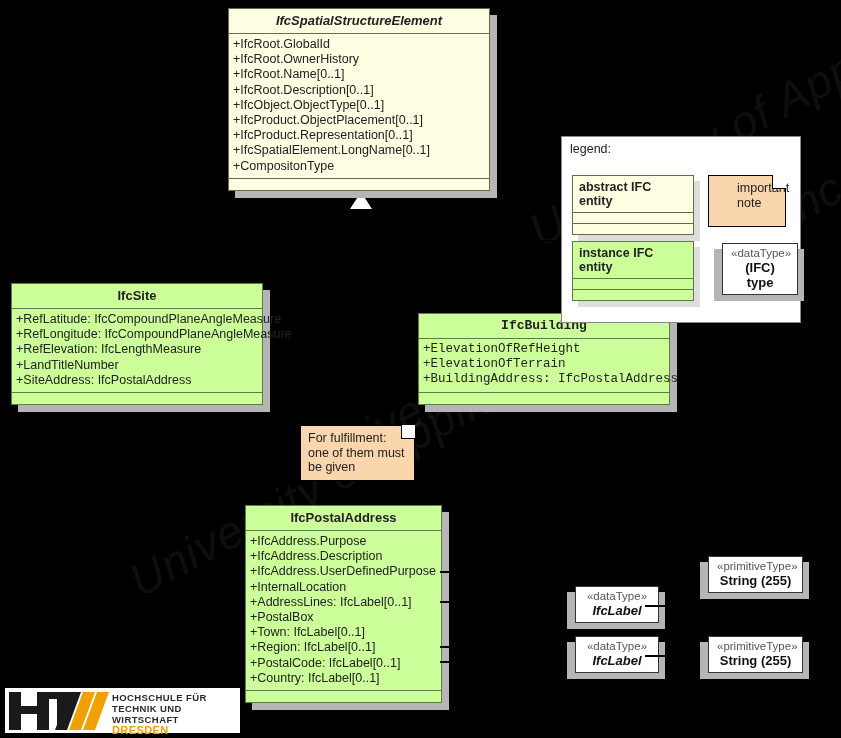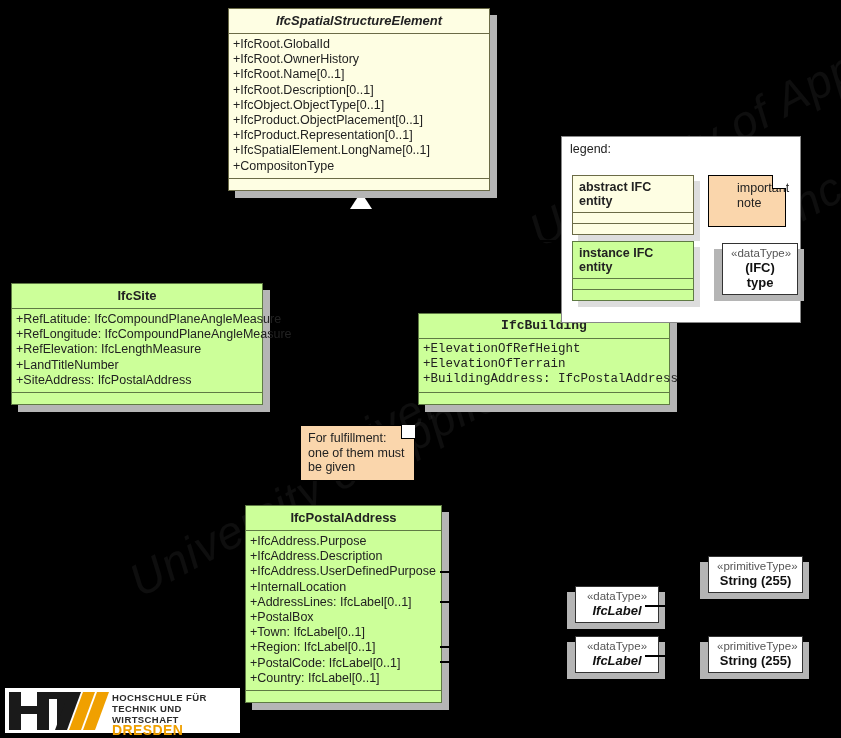--- a/index.html
+++ b/index.html
@@ -74,21 +74,21 @@
        border-left:11px solid transparent;border-right:11px solid transparent;
        border-bottom:17px solid #fff;filter:drop-shadow(0 0 0.6px #000);}
   .stub{position:absolute;background:#000;z-index:30;}
 
   
   .logo{position:absolute;z-index:40;background:#fff;box-sizing:border-box;}
   .logo .mark{position:absolute;left:4px;top:4px;}
   .logo .ltxt{position:absolute;left:107px;top:4px;}
   .logo .l1,.logo .l2{font-size:9.5px;font-weight:bold;color:#2b2b2b;
         letter-spacing:0.4px;line-height:11px;}
-  .logo .l3{font-size:14px;font-weight:bold;color:#f0a000;
+  .logo .l3{font-size:11px;font-weight:bold;color:#f0a000;
         letter-spacing:0.4px;line-height:11px;}
   .logo .l4{font-size:7px;font-weight:bold;color:#2b2b2b;
         letter-spacing:0.2px;line-height:10px;}
 </style>
 </head>
 <body>
 
 <div class="canvas">
 
   <div class="conn" style="left:360px;top:196px;width:2px;height:14px;"></div>

